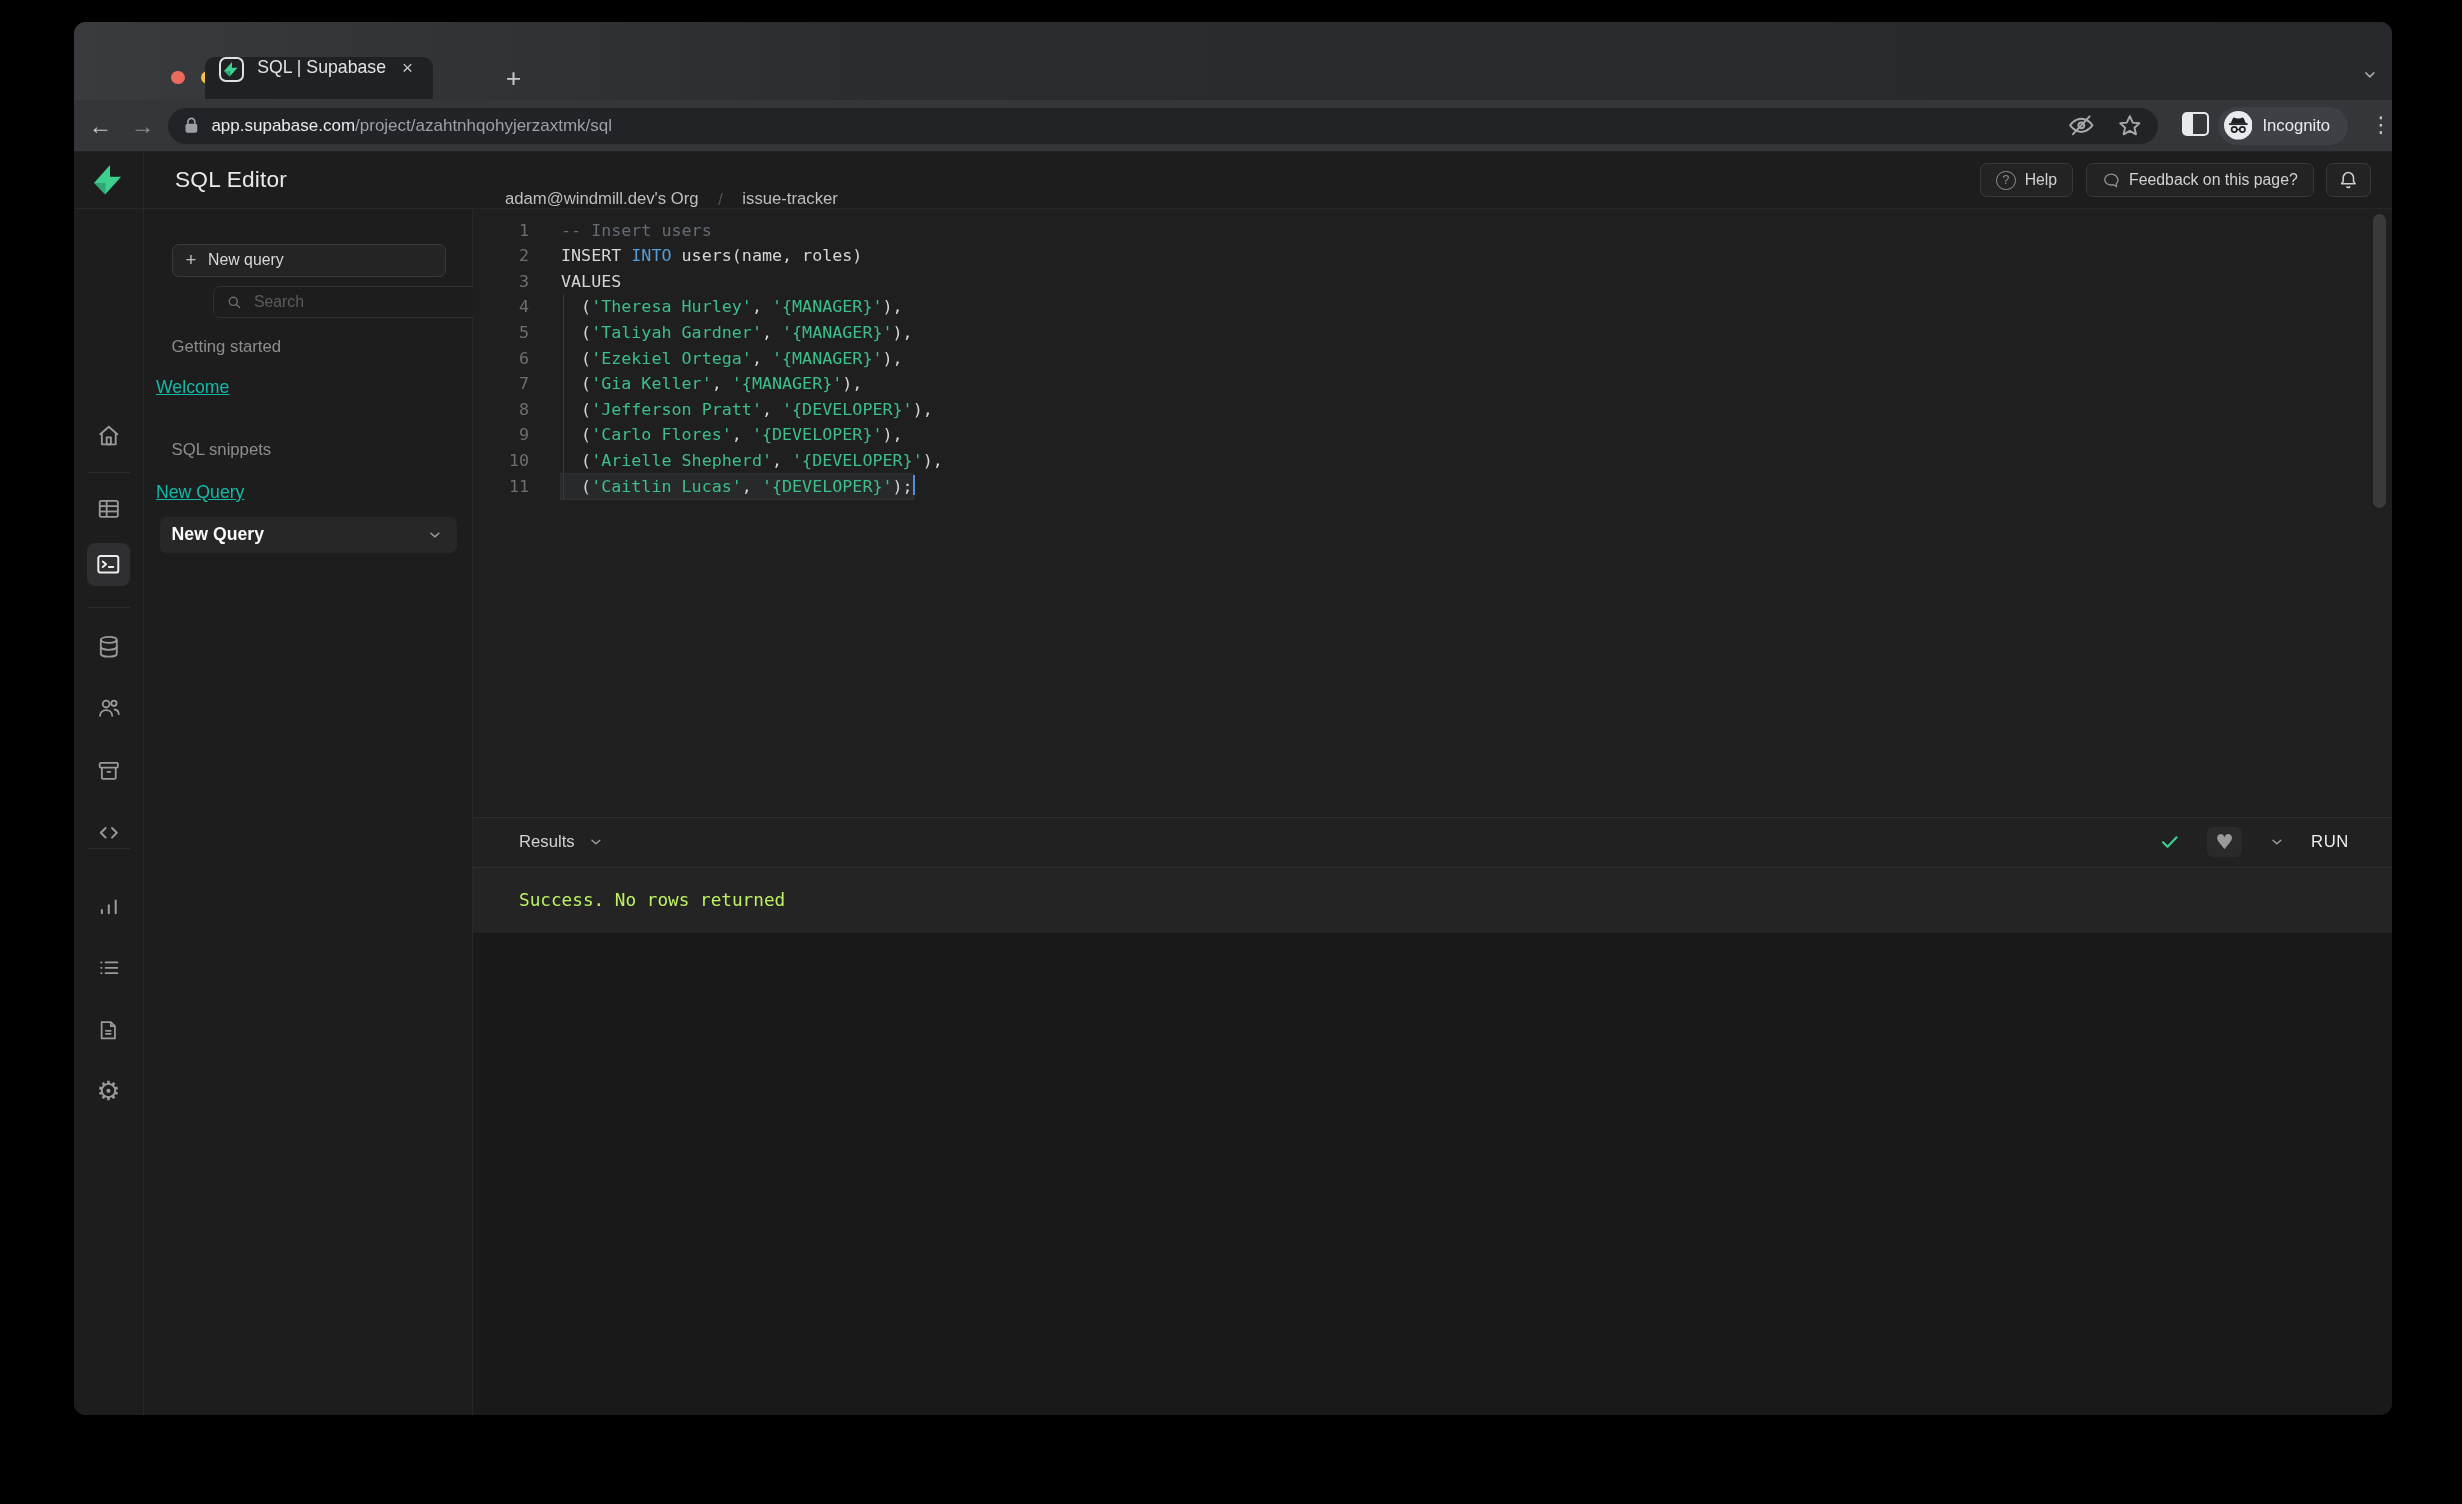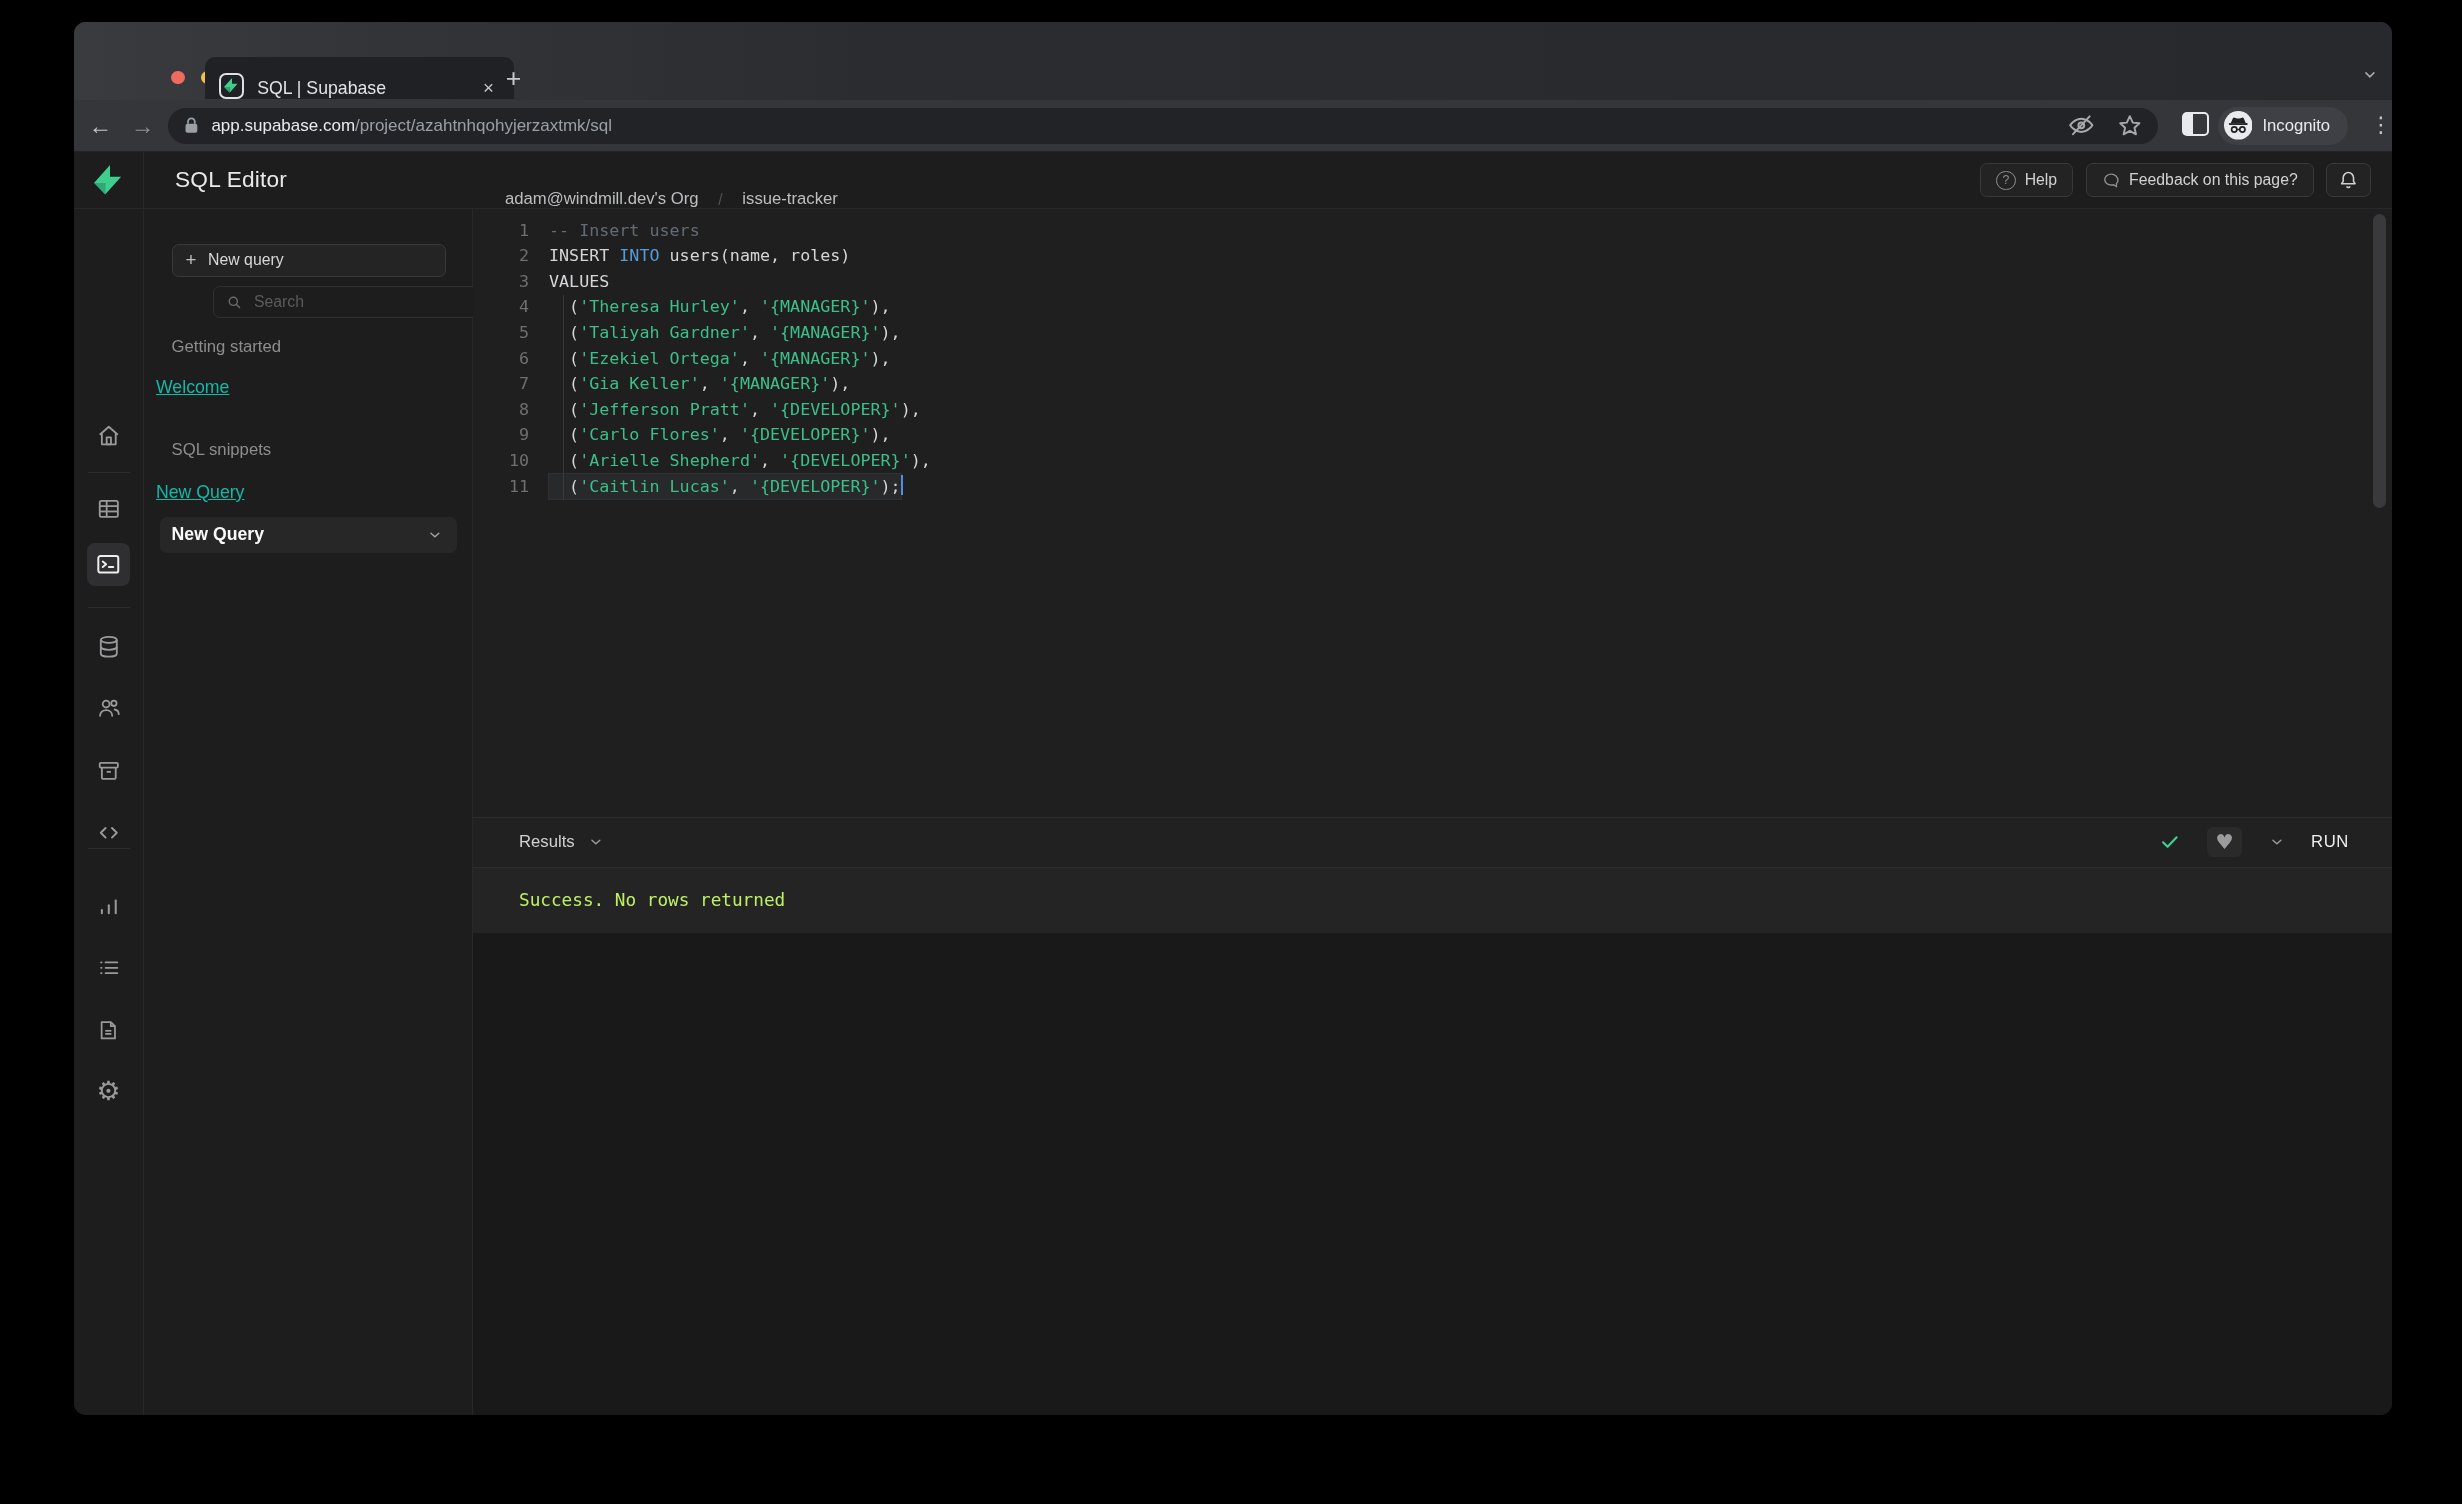--- a/index.html
+++ b/index.html
@@ -10,22 +10,22 @@
   
   .window { position:absolute; left:74px; top:21.7px; width:2318px; height:1393px;
             border-radius:11.8px; overflow:hidden; background:#1c1c1d; }
 
   
   .tabstrip { position:absolute; left:0; top:0; width:100%; height:78px;
               background:linear-gradient(to right,#3a3b3e 0%,#343539 12%,#2b2c2f 35%,#28292c 100%); }
   .traffic { position:absolute; left:97px; top:49px; display:flex; gap:16.7px; }
   .dot { width:13.8px; height:13.8px; border-radius:50%; }
   .dot.red{background:#ed6a5e;} .dot.yellow{background:#f5bf4f;} .dot.green{background:#61c554;}
-  .tab { position:absolute; left:131px; top:35px; width:309px; height:42px;
-         background:#1f2124; border-radius:9.9px 9.9px 0 0; display:flex; align-items:flex-end; padding:0 13.8px; }
+  .tab { position:absolute; left:131px; top:35px; width:228px; height:42px;
+         background:#1f2124; border-radius:9.9px 9.9px 0 0; display:flex; align-items:flex-start; padding:0 13.8px; }
   .favicon-box { width:25.6px; height:25.6px; border:2px solid #dfe1e4; border-radius:6.9px;
                  display:flex; align-items:center; justify-content:center; flex:none; }
   .tab-title { color:#e2e3e5; font-size:17.7px; margin-left:12.8px; white-space:nowrap; flex:1; }
   .tab-close { color:#c7c8ca; font-size:18.7px; width:23.6px; text-align:center; cursor:default; }
   .newtab { position:absolute; left:422px; top:39px; width:35px; height:35px; color:#c7c8ca;
             font-size:26.6px; display:flex; align-items:center; justify-content:center; }
   .strip-chevron { position:absolute; right:13.8px; top:45px; color:#a7a9ac; }
 
   
   .toolbar { position:absolute; left:0; top:78px; width:100%; height:52px; background:#35363a;
@@ -89,21 +89,21 @@
   .sb-item { position:absolute; left:12px; color:#14b8a6; font-size:17.7px;text-decoration:underline; }
   .sb-active { position:absolute; left:15.8px; width:297px; height:36px; background:#272728; border-radius:6.9px;
                display:flex; align-items:center; justify-content:space-between; padding:0 13.8px 0 11.8px; }
   .sb-active .lbl { color:#fafafa; font-size:17.7px; font-weight:bold; }
 
   
   .main { position:absolute; left:399px; top:187px; width:1919px; bottom:0; }
   .editor { position:absolute; left:0; top:0; width:100%; height:608px; background:#1f1f20; padding-top:8.9px; }
   .code-line { display:flex; height:25.6px; line-height:25.6px; font-family:"DejaVu Sans Mono", monospace; font-size:16.7px; }
   .ln { width:56px; text-align:right; color:#6f6f71; flex:none; }
-  .code { margin-left:20px; white-space:pre; }
+  .code { margin-left:32px; white-space:pre; }
   .line-text { display:inline-block; }
   .current .line-text { background:#28292b; box-shadow:0 0 0 1px #2f3033; }
   .tk-plain{color:#d6d6d8;} .tk-kw{color:#569cd6;} .tk-str{color:#3dbf8a;} .tk-cmt{color:#646b73;}
   .cursor { display:inline-block; width:2px; height:20.7px; background:#4e8fe0; vertical-align:-3.9px; }
   .indent-guide { position:absolute; left:90px; top:86px; width:1px; height:205px; background:#39393b; }
   .edit-scrollthumb { position:absolute; right:5.9px; top:4.9px; width:12.8px; height:294px;
                       background:#3a3a3c; border-radius:6.9px; }
 
   
   .results-bar { position:absolute; left:0; top:608px; width:100%; height:51px; background:#212122;

